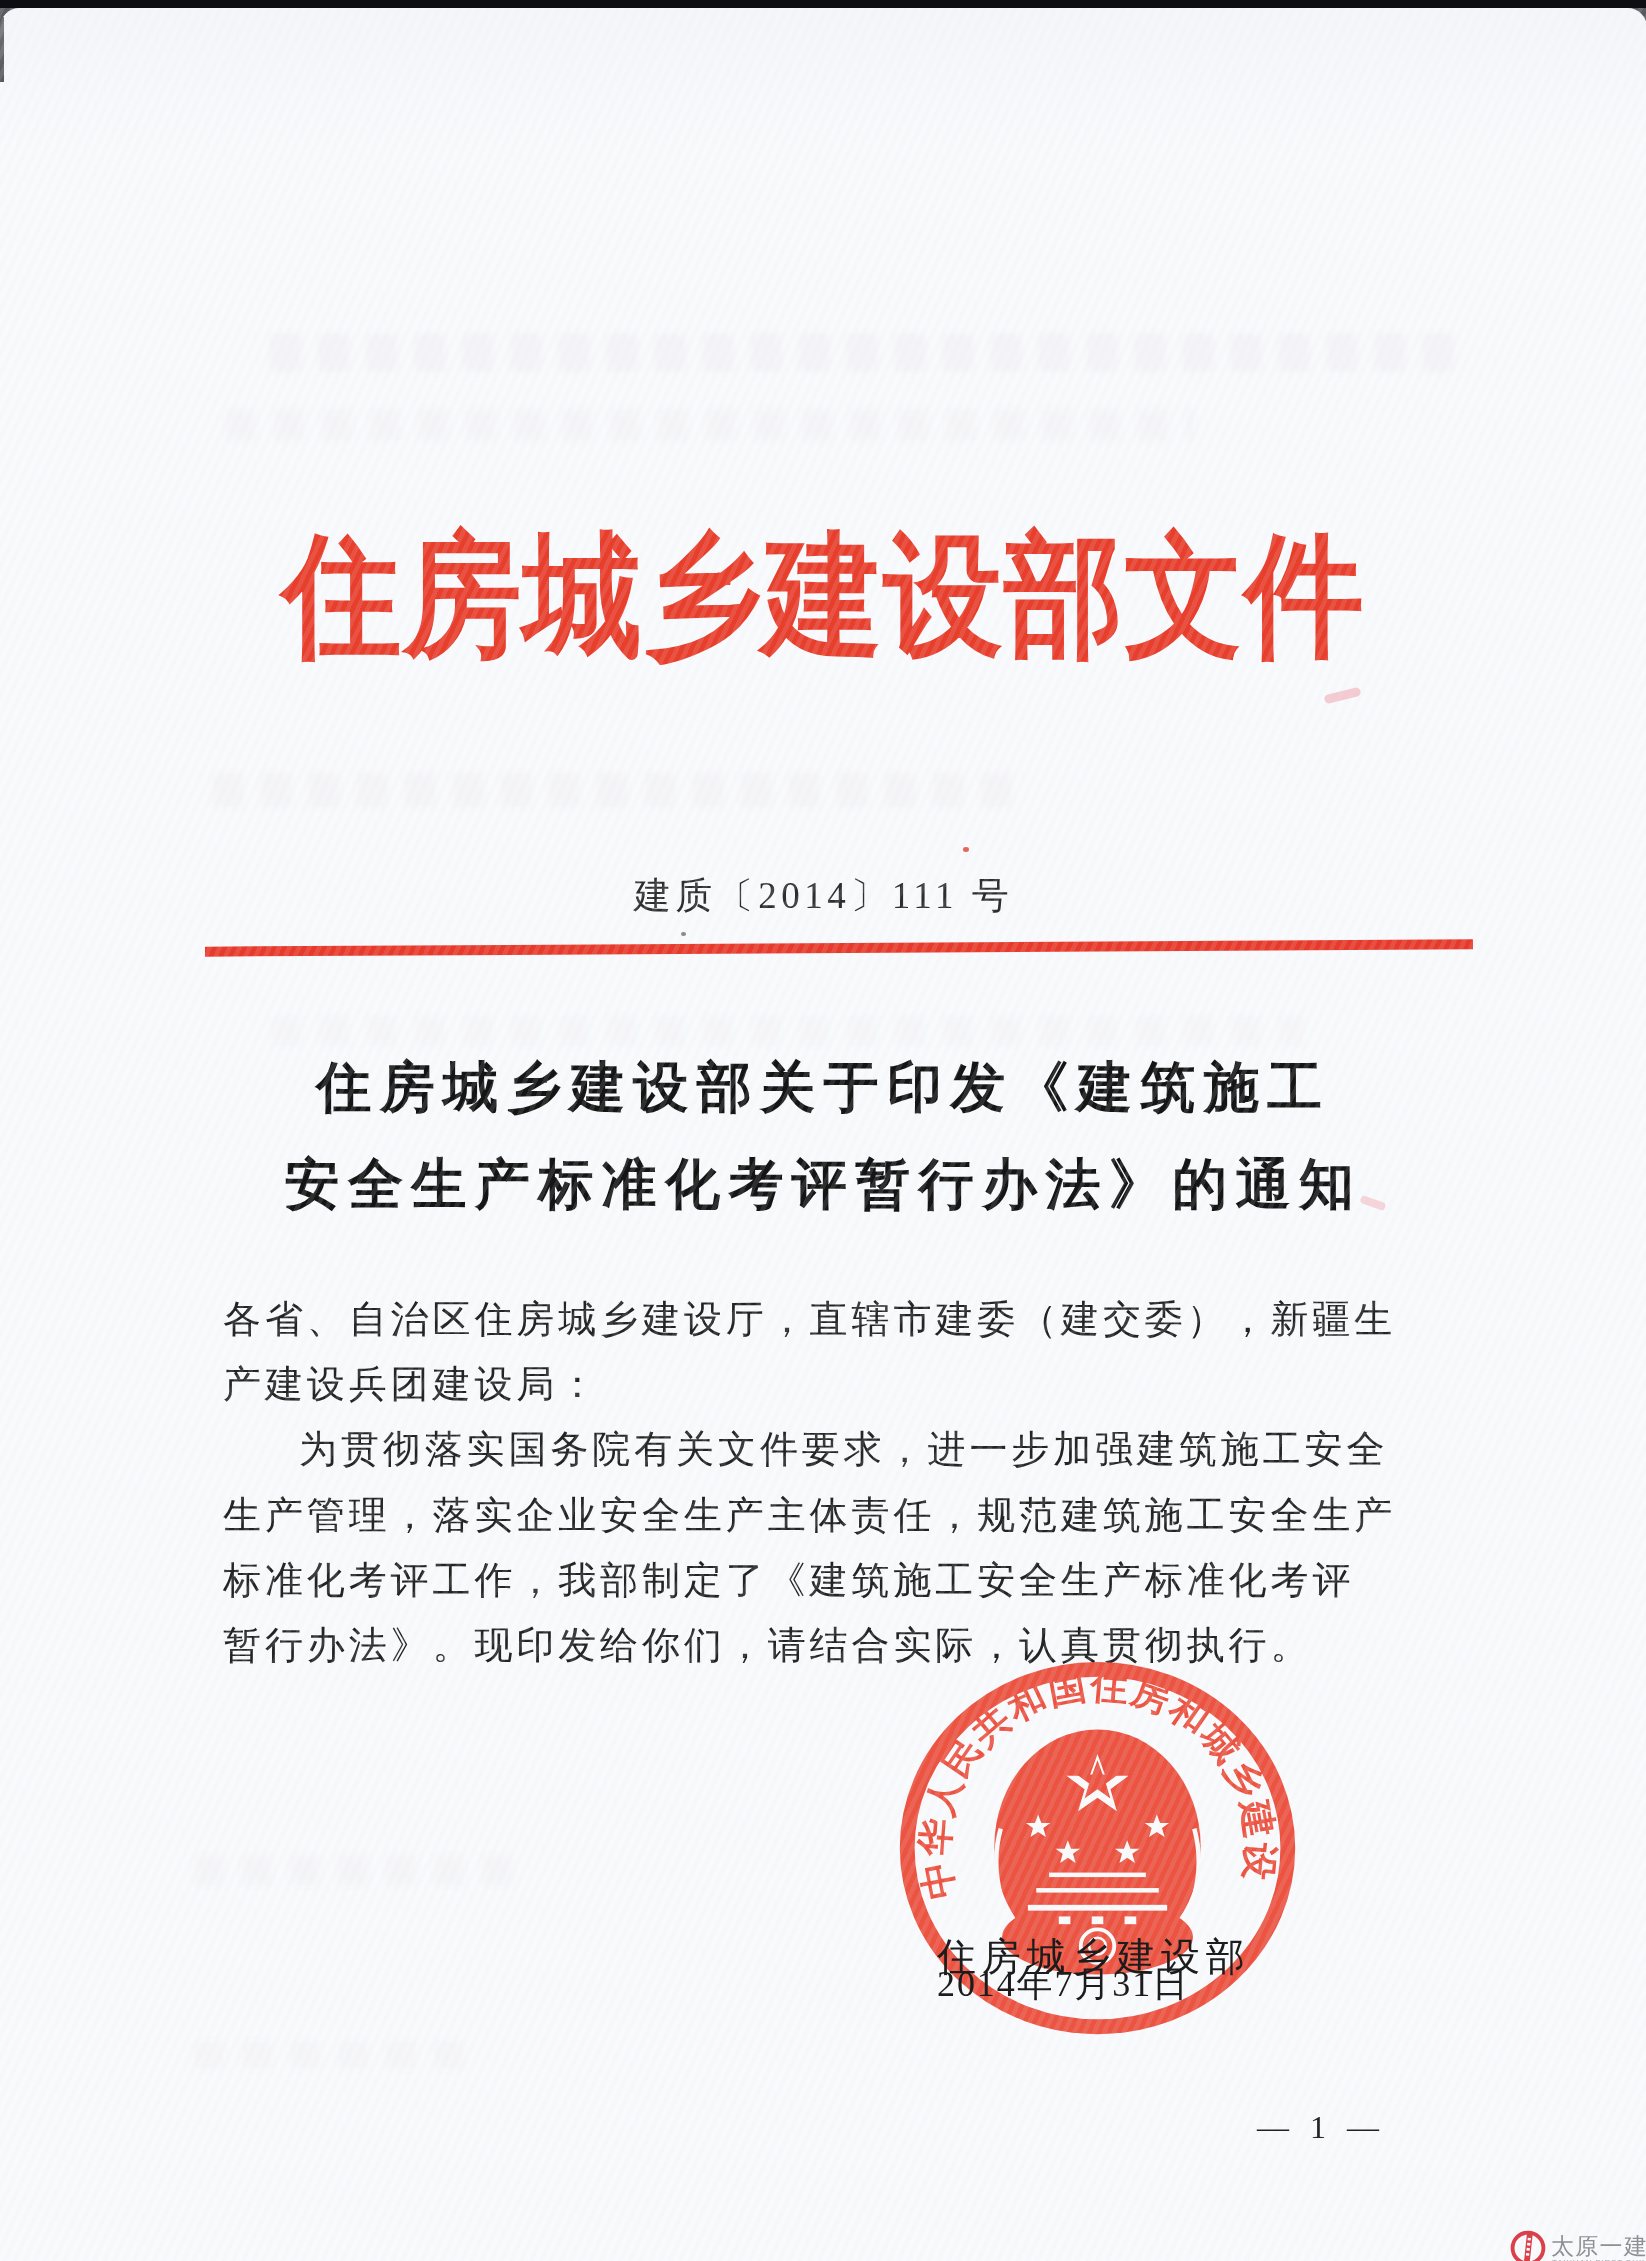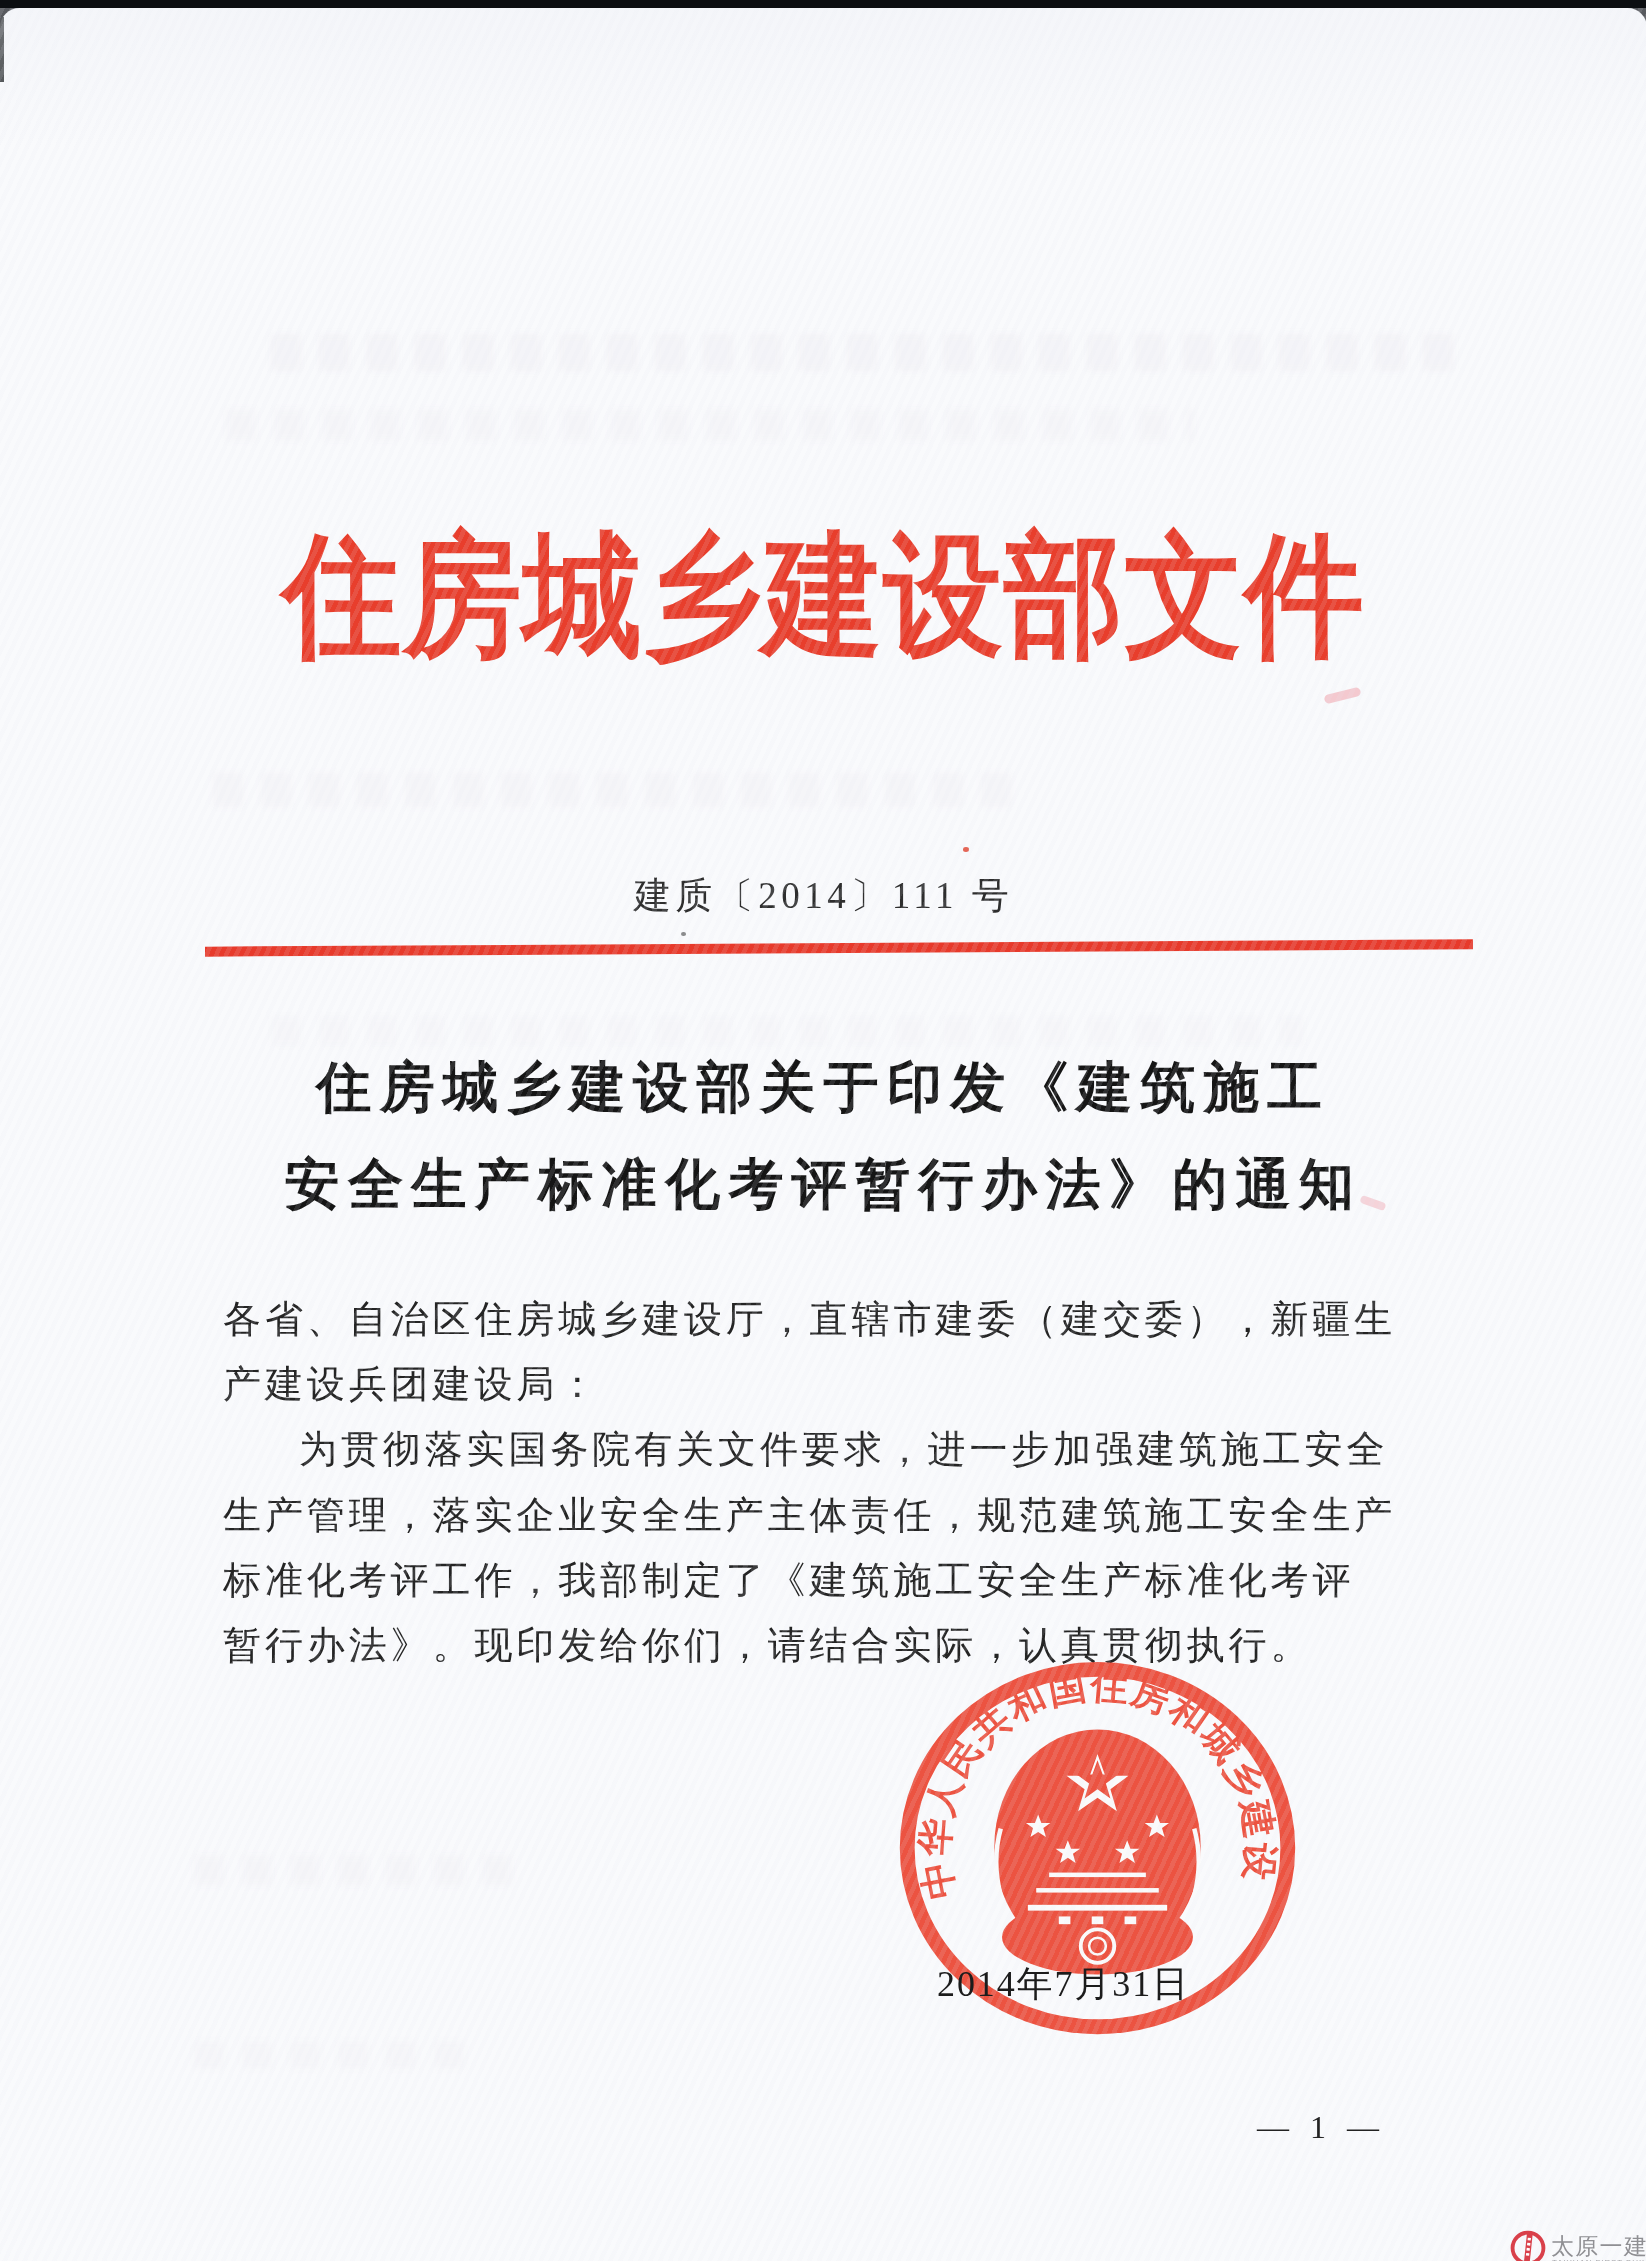--- a/index.html
+++ b/index.html
@@ -175,20 +175,21 @@
           <circle cx="0" cy="142" r="26" fill="none" stroke="#fbfbfb" stroke-width="6"></circle>
           <circle cx="0" cy="142" r="13" fill="none" stroke="#fbfbfb" stroke-width="4"></circle>
 
           <path d="M-150,-40 q-14,50 0,104" fill="none" stroke="#fbfbfb" stroke-width="7"></path>
           <path d="M150,-40 q14,50 0,104" fill="none" stroke="#fbfbfb" stroke-width="7"></path>
         </g>
       </g>
     </svg>
   </div>
 
+  <div class="abs signature">住房城乡建设部</div>
   <div class="abs datetext">2014年7月31日</div>
 
   <div class="abs pagenum">— 1 —</div>
 
   <div class="abs corner-logo">
     <div class="mark">
       <svg viewBox="0 0 56 56">
         <circle cx="28" cy="28" r="24" fill="none" stroke="#d9404a" stroke-width="6"></circle>
         <rect x="24" y="6" width="9" height="44" fill="#d9404a" transform="rotate(6 28 28)"></rect>
         <rect x="26" y="12" width="5" height="4" fill="#fff" transform="rotate(6 28 28)"></rect>

